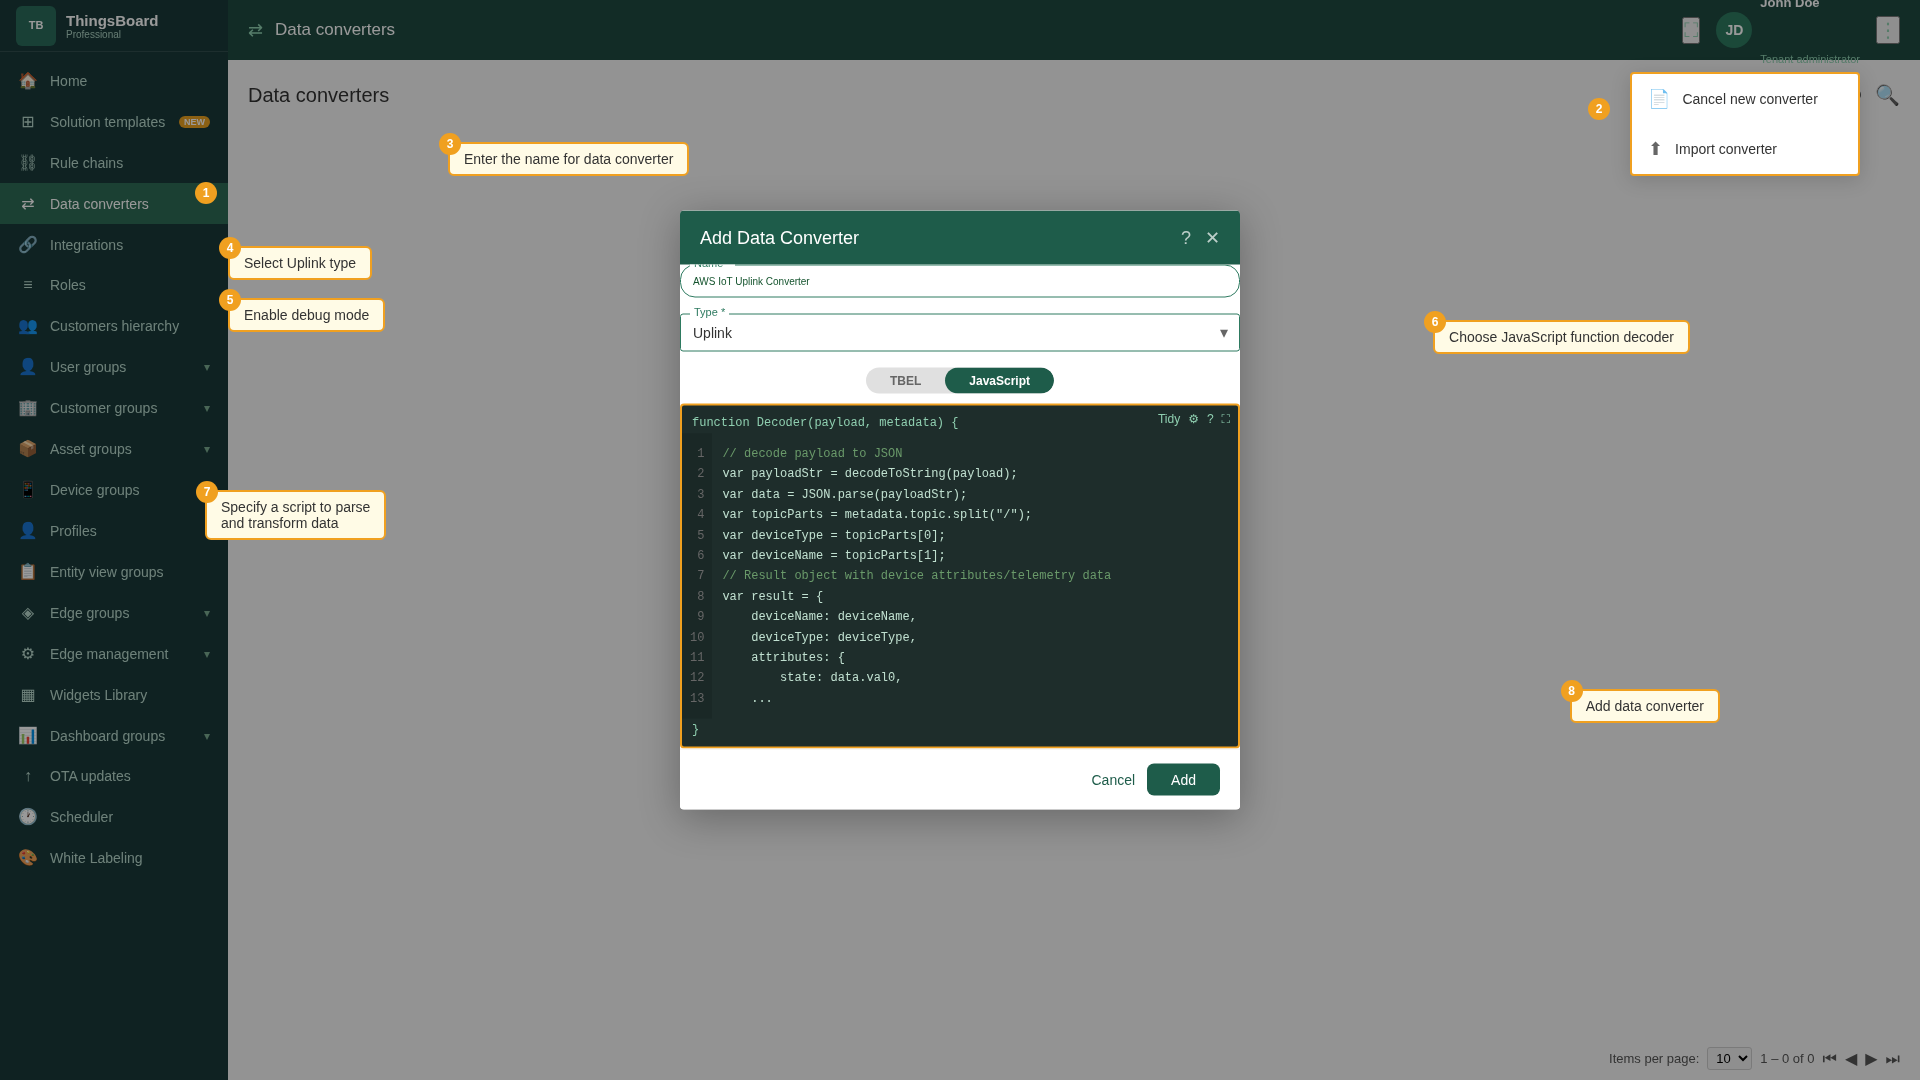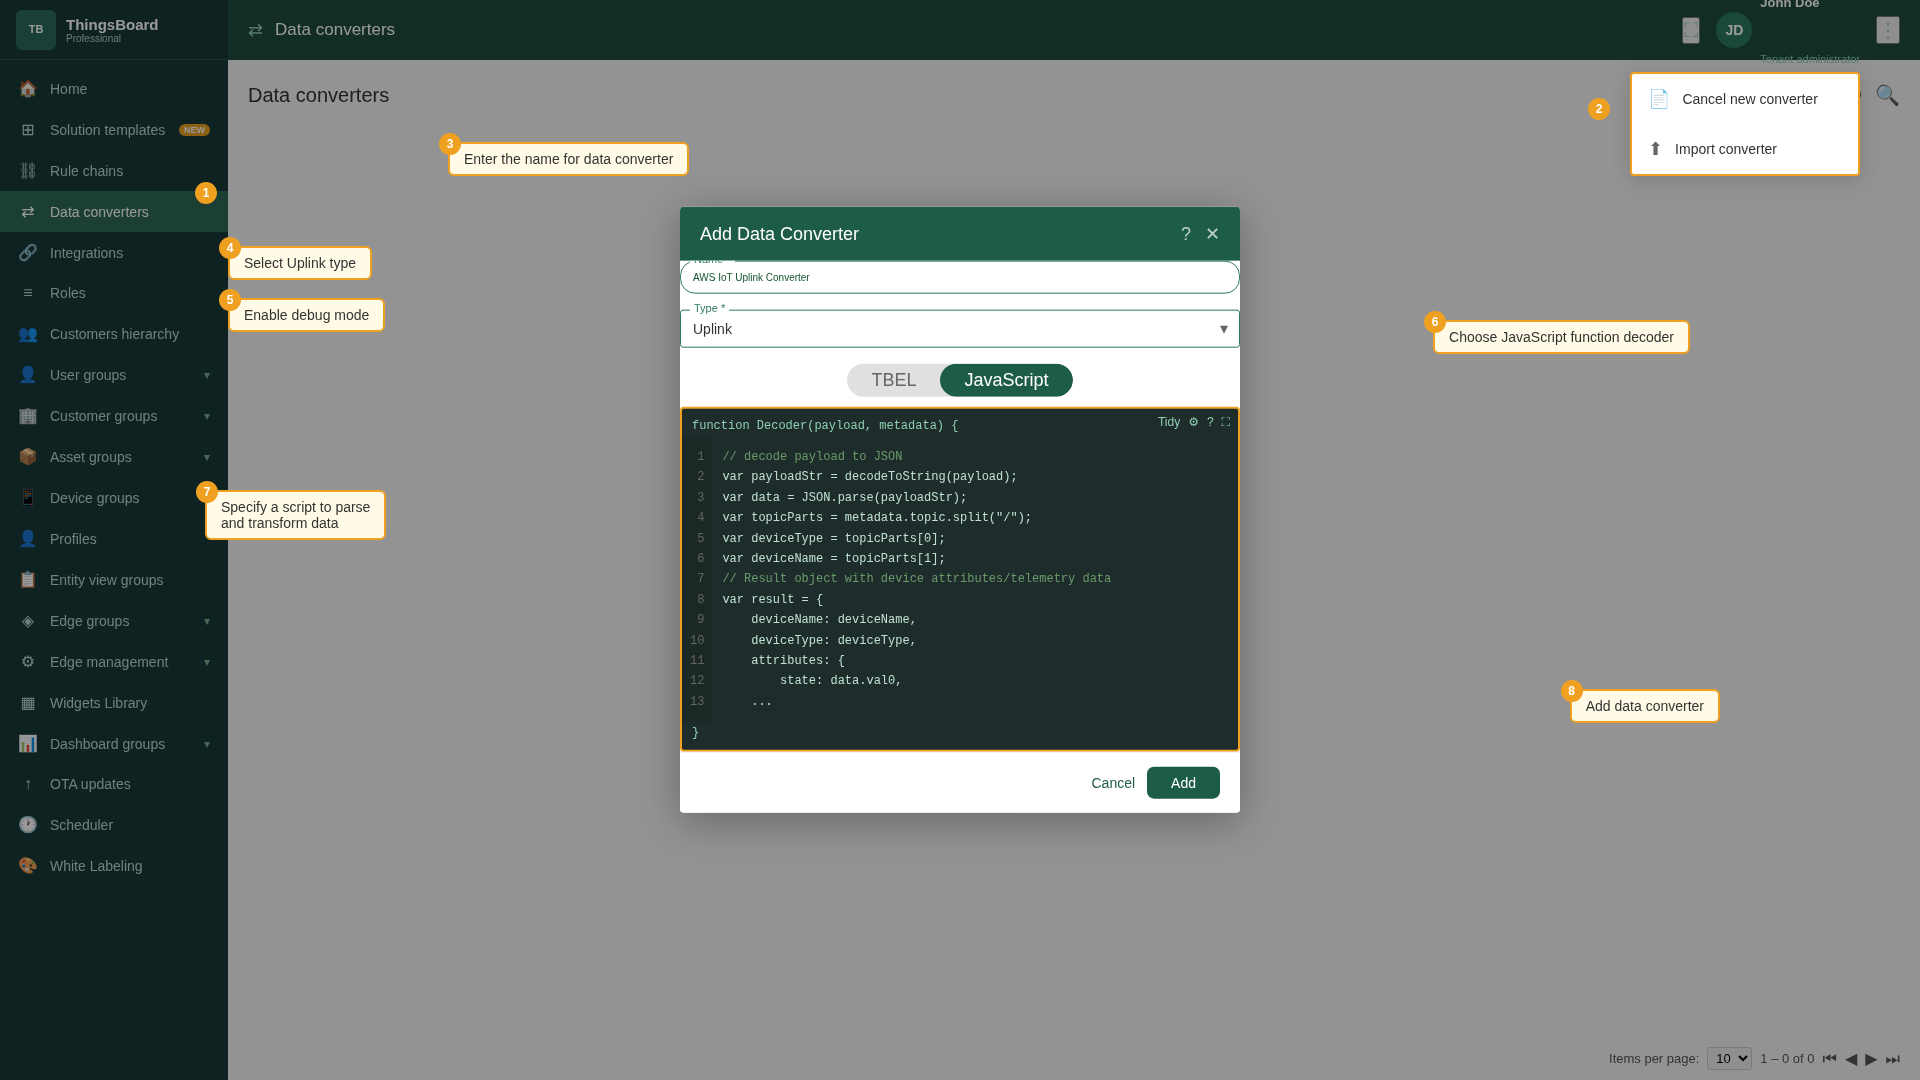--- a/index.html
+++ b/index.html
@@ -5,21 +5,21 @@
     * { box-sizing: border-box; margin: 0; padding: 0; }
     body { font-family: 'Segoe UI', Arial, sans-serif; background: #f0f0f0; width: 1920px; height: 1080px; overflow: hidden; }
 
     
     .sidebar {
       position: absolute; left: 0; top: 0; width: 228px; height: 1080px;
       background: #1a3a3a; color: #cce8e0; display: flex; flex-direction: column;
     }
     .sidebar-header {
       background: #1a3a3a; padding: 12px 16px; display: flex; align-items: center; gap: 10px;
-      border-bottom: 1px solid rgba(255,255,255,0.1); height: 60px;
+      border-bottom: 1px solid rgba(255,255,255,0.1); height: 52px;
     }
     .sidebar-logo { width: 40px; height: 40px; background: #2a6b5a; border-radius: 6px; display: flex; align-items: center; justify-content: center; }
     .sidebar-logo-text { color: white; font-weight: bold; font-size: 11px; text-align: center; line-height: 1.2; }
     .sidebar-brand { color: white; font-size: 15px; font-weight: 600; }
     .sidebar-brand-sub { color: #aacfc0; font-size: 10px; }
     .sidebar-nav { flex: 1; overflow-y: auto; padding: 8px 0; }
     .nav-item {
       display: flex; align-items: center; gap: 12px; padding: 11px 18px;
       cursor: pointer; color: #b8d8cc; font-size: 14px; transition: background 0.2s;
       position: relative;
@@ -103,21 +103,21 @@
     
     .debug-row { display: flex; align-items: center; gap: 10px; margin-bottom: 16px; }
     .toggle { position: relative; width: 44px; height: 24px; }
     .toggle-track { width: 44px; height: 24px; border-radius: 12px; background: #e74c3c; position: relative; }
     .toggle-thumb { position: absolute; top: 3px; right: 3px; width: 18px; height: 18px; border-radius: 50%; background: white; }
     .debug-label { font-size: 14px; color: #333; }
 
     
     .code-tabs { display: flex; margin-bottom: 0; border-radius: 20px; background: #e0e0e0; width: fit-content; overflow: hidden; margin: 0 auto 0; }
     .code-tab {
-      padding: 6px 24px; font-size: 18px; cursor: pointer; color: #666; font-weight: 400;
+      padding: 6px 24px; font-size: 12px; cursor: pointer; color: #666; font-weight: 700;
     }
     .code-tab.active { background: #1e5c4a; color: white; border-radius: 20px; }
 
     
     .code-editor {
       border: 2px solid #f0a020; border-radius: 4px; background: #1e2d2b;
       margin-top: 10px; position: relative; overflow: hidden;
     }
     .code-editor-toolbar {
       position: absolute; top: 6px; right: 8px;

